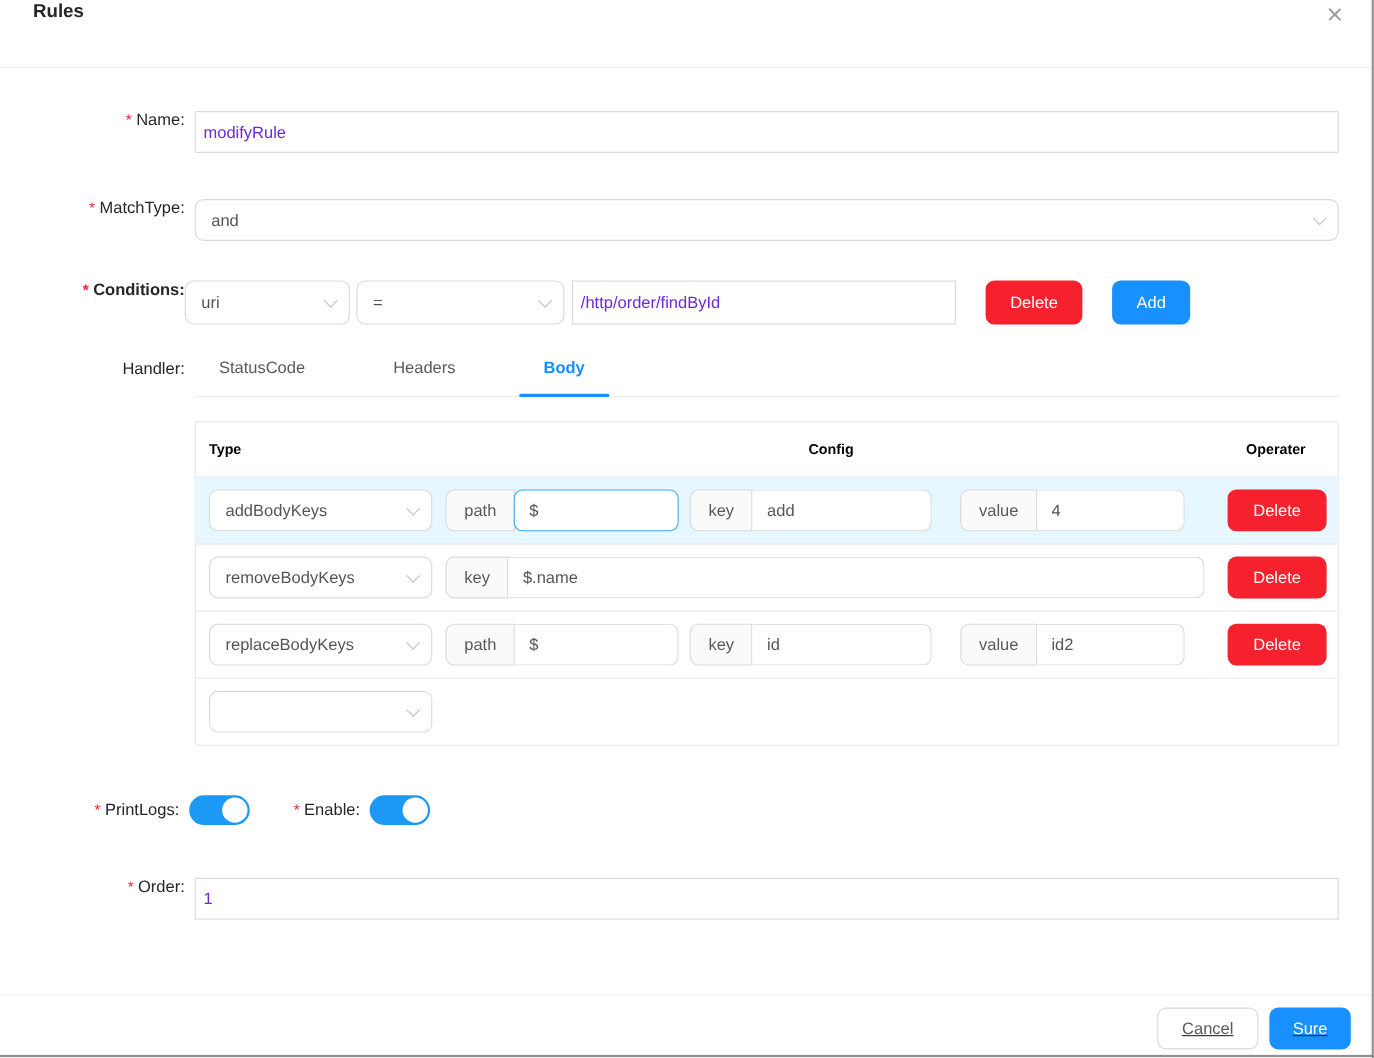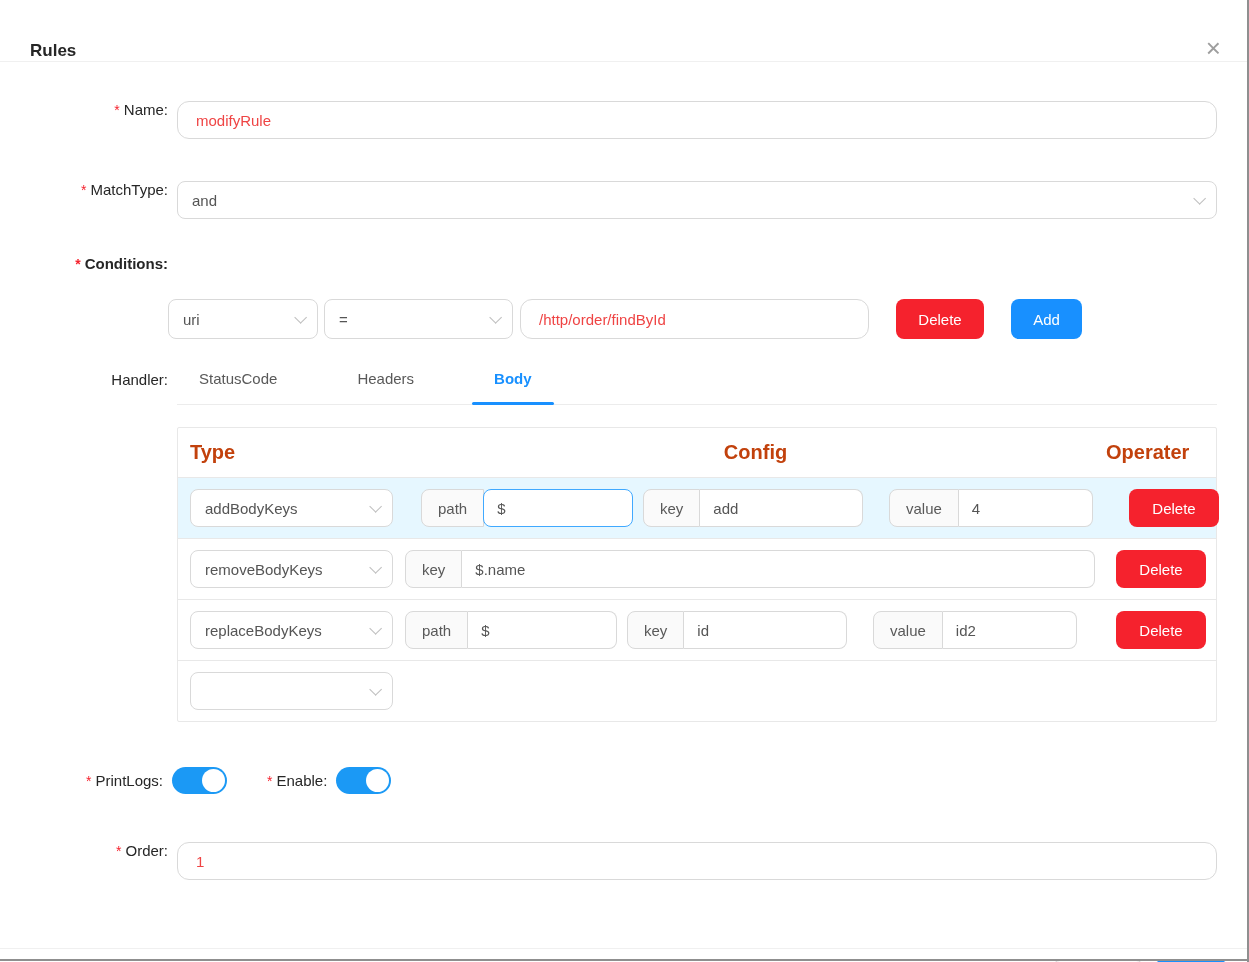--- a/index.html
+++ b/index.html
@@ -8,39 +8,39 @@
     font-family:"Liberation Sans", sans-serif;
     background:#fff; color:#262626; overflow:hidden; position:relative;
     font-size:15px;
   }
   
   .edge-right { position:absolute; top:0; right:0; width:2px; height:100%; background:#8f8f8f; }
   .edge-bottom { position:absolute; left:0; bottom:1px; width:100%; height:2px; background:#8f8f8f; }
 
   
   .modal-header {
-    height:62px; display:flex; align-items:flex-end; justify-content:space-between;
+    height:62px; display:flex; align-items:flex-start; justify-content:space-between;
     padding:0 28px 0 30px; border-bottom:1px solid #f0f0f0;
   }
   .modal-title { font-size:17px; font-weight:600; color:#262626; }
   .modal-close { font-size:26px; line-height:1; color:#9e9e9e; cursor:pointer; font-weight:300; }
 
   
   .form-row { display:flex; align-items:flex-start; margin-right:32px; }
   .form-label {
     width:168px; flex:0 0 168px; text-align:right; color:#262626; font-size:15px;
     white-space:nowrap;
   }
   .req { color:#f5222d; margin-right:4px; font-size:14px; }
   .form-content { flex:1; margin-left:9px; display:flex; align-items:center; }
 
   
   .text-input {
-    width:100%; height:38px; border:1px solid #d9d9d9; border-radius:12px;
-    padding:0 18px; font-size:15px; color:#ef4444; outline:none;
+    width:100%; height:38px; border:1px solid #d9d9d9; border-radius:0;
+    padding:0 7px; font-size:15px; color:#6d28d9; outline:none;
     font-family:"Liberation Sans", sans-serif; background:#fff;
   }
   .select {
     height:38px; border:1px solid #d9d9d9; border-radius:8px; background:#fff;
     display:flex; align-items:center; justify-content:space-between;
     padding:0 14px; color:#555; cursor:pointer;
   }
   .chev {
     width:9px; height:9px; border-right:1.5px solid #bfbfbf; border-bottom:1.5px solid #bfbfbf;
     transform:rotate(45deg) translateY(-3px); flex:0 0 auto;
@@ -49,21 +49,21 @@
   
   .btn { height:40px; border:none; border-radius:8px; font-size:15px; cursor:pointer;
          font-family:"Liberation Sans", sans-serif; color:#fff; }
   .btn-danger { background:#f5222d; }
   .btn-primary { background:#1890ff; }
 
   
   .row-name { margin-top:39px; }
   .row-match { margin-top:42px; }
   .row-cond { margin-top:36px; }
-  .row-cond .form-content { margin-left:0;margin-top:44px; }
+  .row-cond .form-content { margin-left:0; }
   .cond-select-1 { width:150px; height:40px; }
   .cond-select-2 { width:189px; height:40px; margin-left:6px; }
   .cond-input { width:349px; height:40px; margin-left:7px; }
   .cond-del { width:88px; margin-left:27px; }
   .cond-add { width:71px; margin-left:27px; }
 
   
   .row-tabs { margin-top:21px; align-items:flex-start; }
   .row-tabs .form-label { padding-top:11px; }
   .tabs-nav { flex:1; margin-left:9px; display:flex; border-bottom:1px solid #ececec; }
@@ -75,30 +75,30 @@
     background:#1890ff; border-radius:2px;
   }
 
   
   .body-table {
     margin:22px 32px 0 177px; border:1px solid #e8e8e8; border-radius:2px;
   }
   .t-head {
     display:grid; grid-template-columns:215px 1fr 110px; align-items:center;
     height:50px; padding-left:12px; border-bottom:1px solid #e8e8e8;
-    font-weight:700; font-size:20px; color:#c2410c;
+    font-weight:700; font-size:13px; color:#000000;
   }
   .t-head .h-config { text-align:center; }
   .t-head .h-op { text-align:right; padding-right:29px; }
   .t-row {
     display:grid; grid-template-columns:215px 1fr 110px; align-items:center;
     padding:11px 0 11px 12px; border-bottom:1px solid #e8e8e8;
   }
   .t-row:last-child { border-bottom:none; }
-  .t-row.highlight { background:#e6f7ff;gap:16px; }
+  .t-row.highlight { background:#e6f7ff; }
   .type-select { width:203px; height:38px; }
   .cfg-cell { display:flex; align-items:center; padding-right:10px; gap:10px; }
   .op-cell { display:flex; justify-content:flex-end; padding-right:10px; }
   .btn-table { width:90px; height:38px; }
 
   .igroup { display:flex; height:38px; }
   .igroup .addon {
     background:#fafafa; border:1px solid #d9d9d9; border-radius:8px 0 0 8px;
     display:flex; align-items:center; padding:0 16px; color:#595959; font-size:15px;
   }

